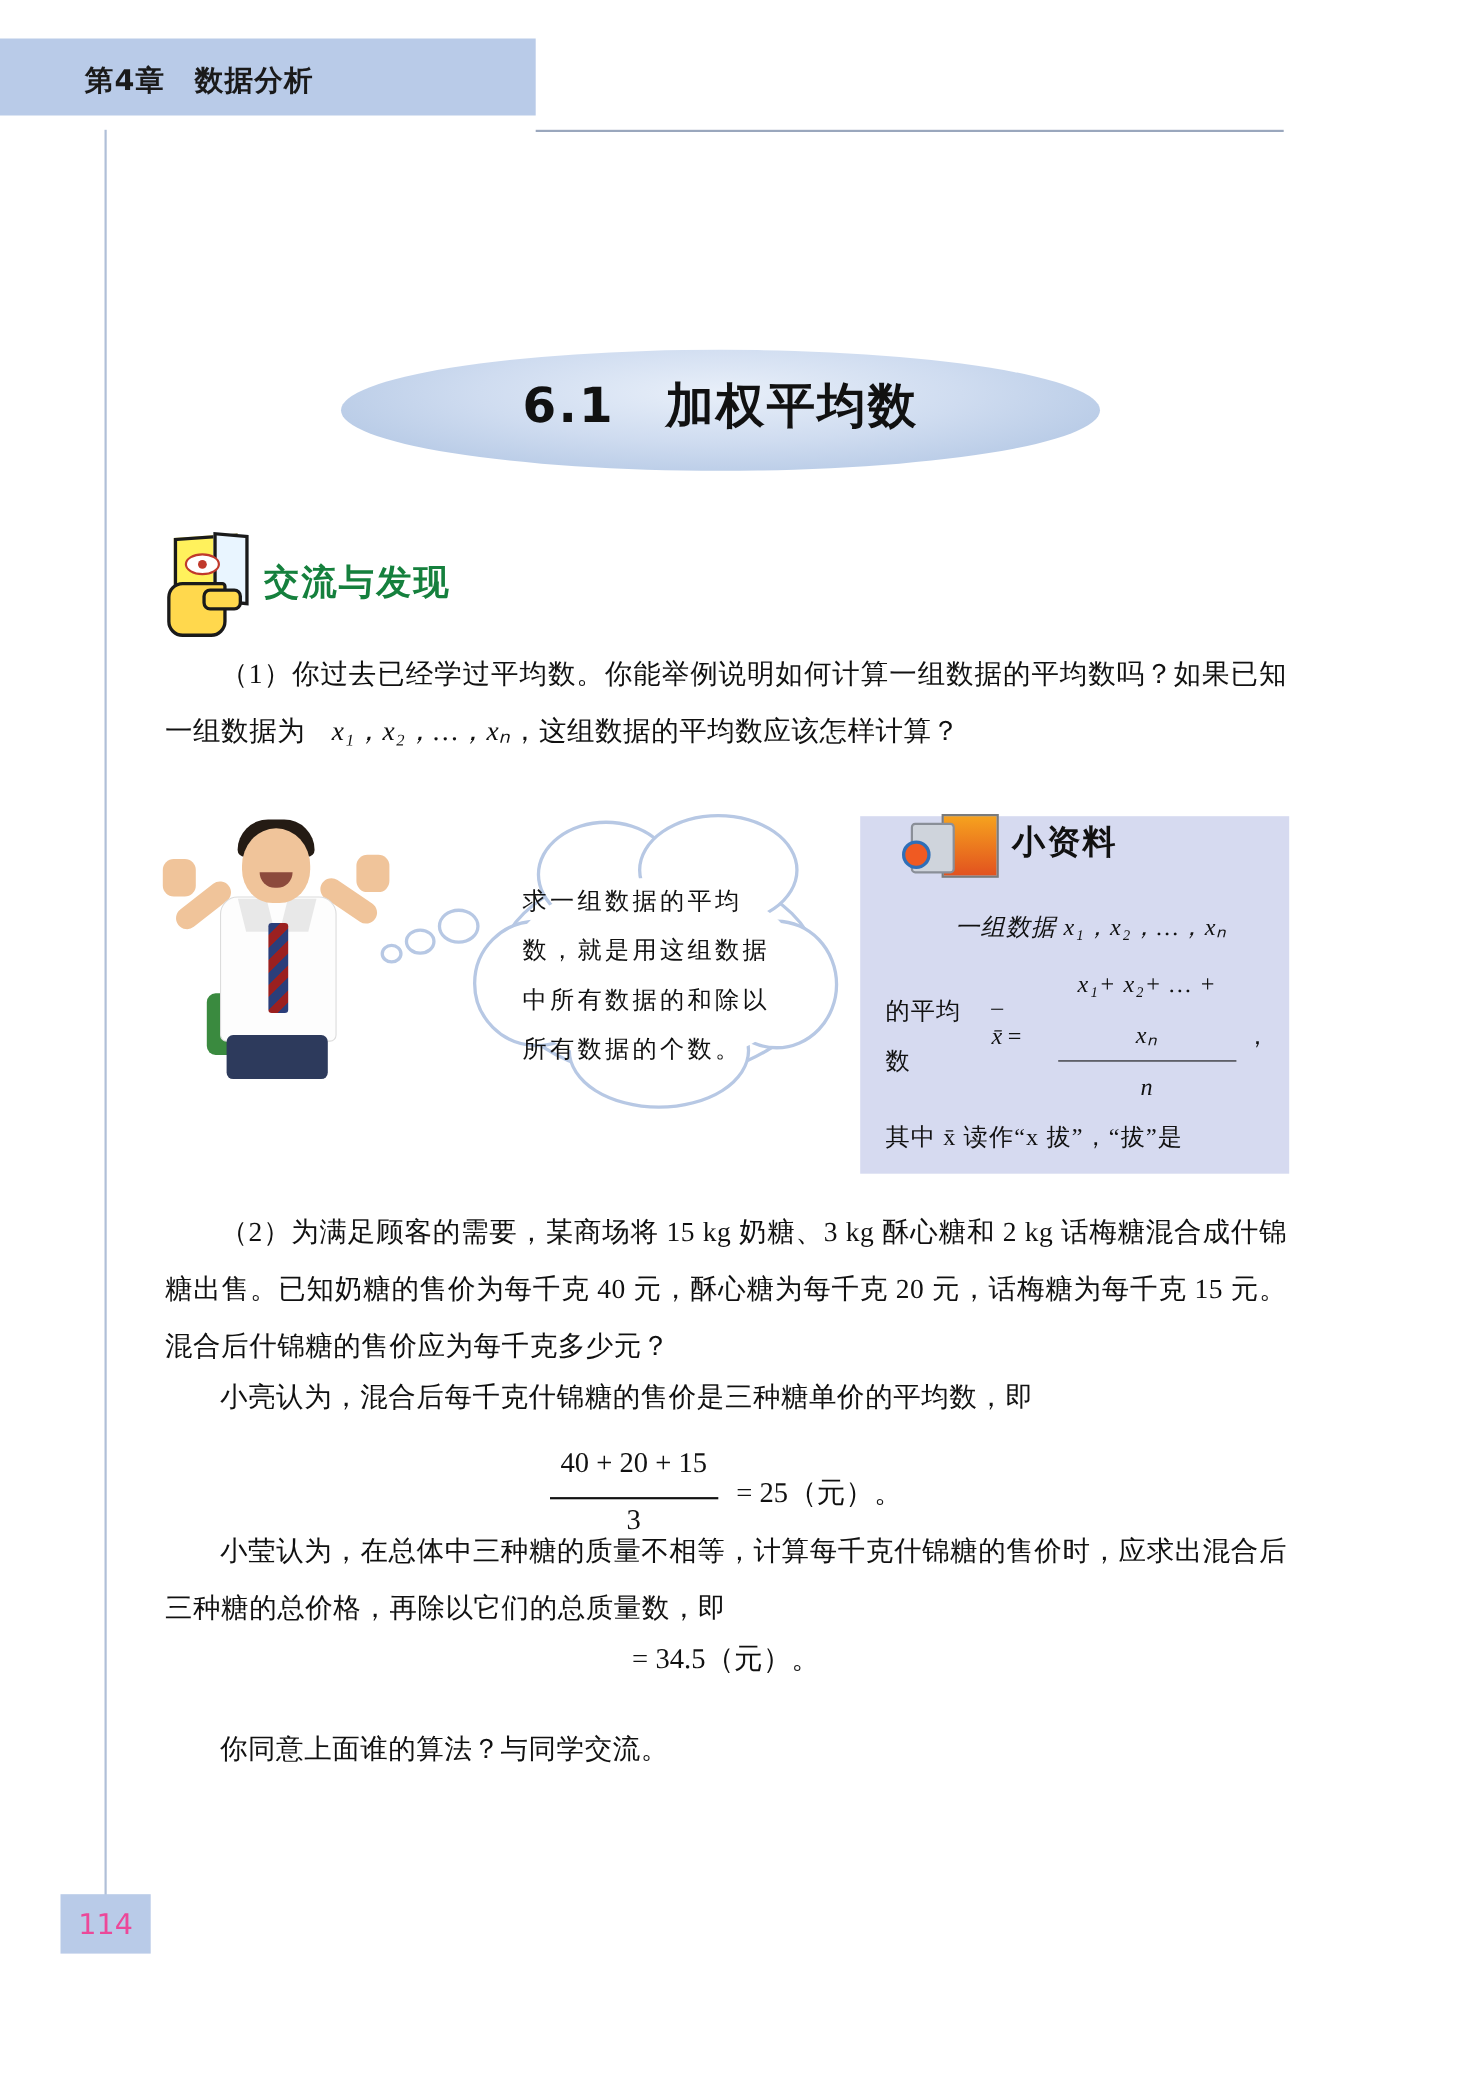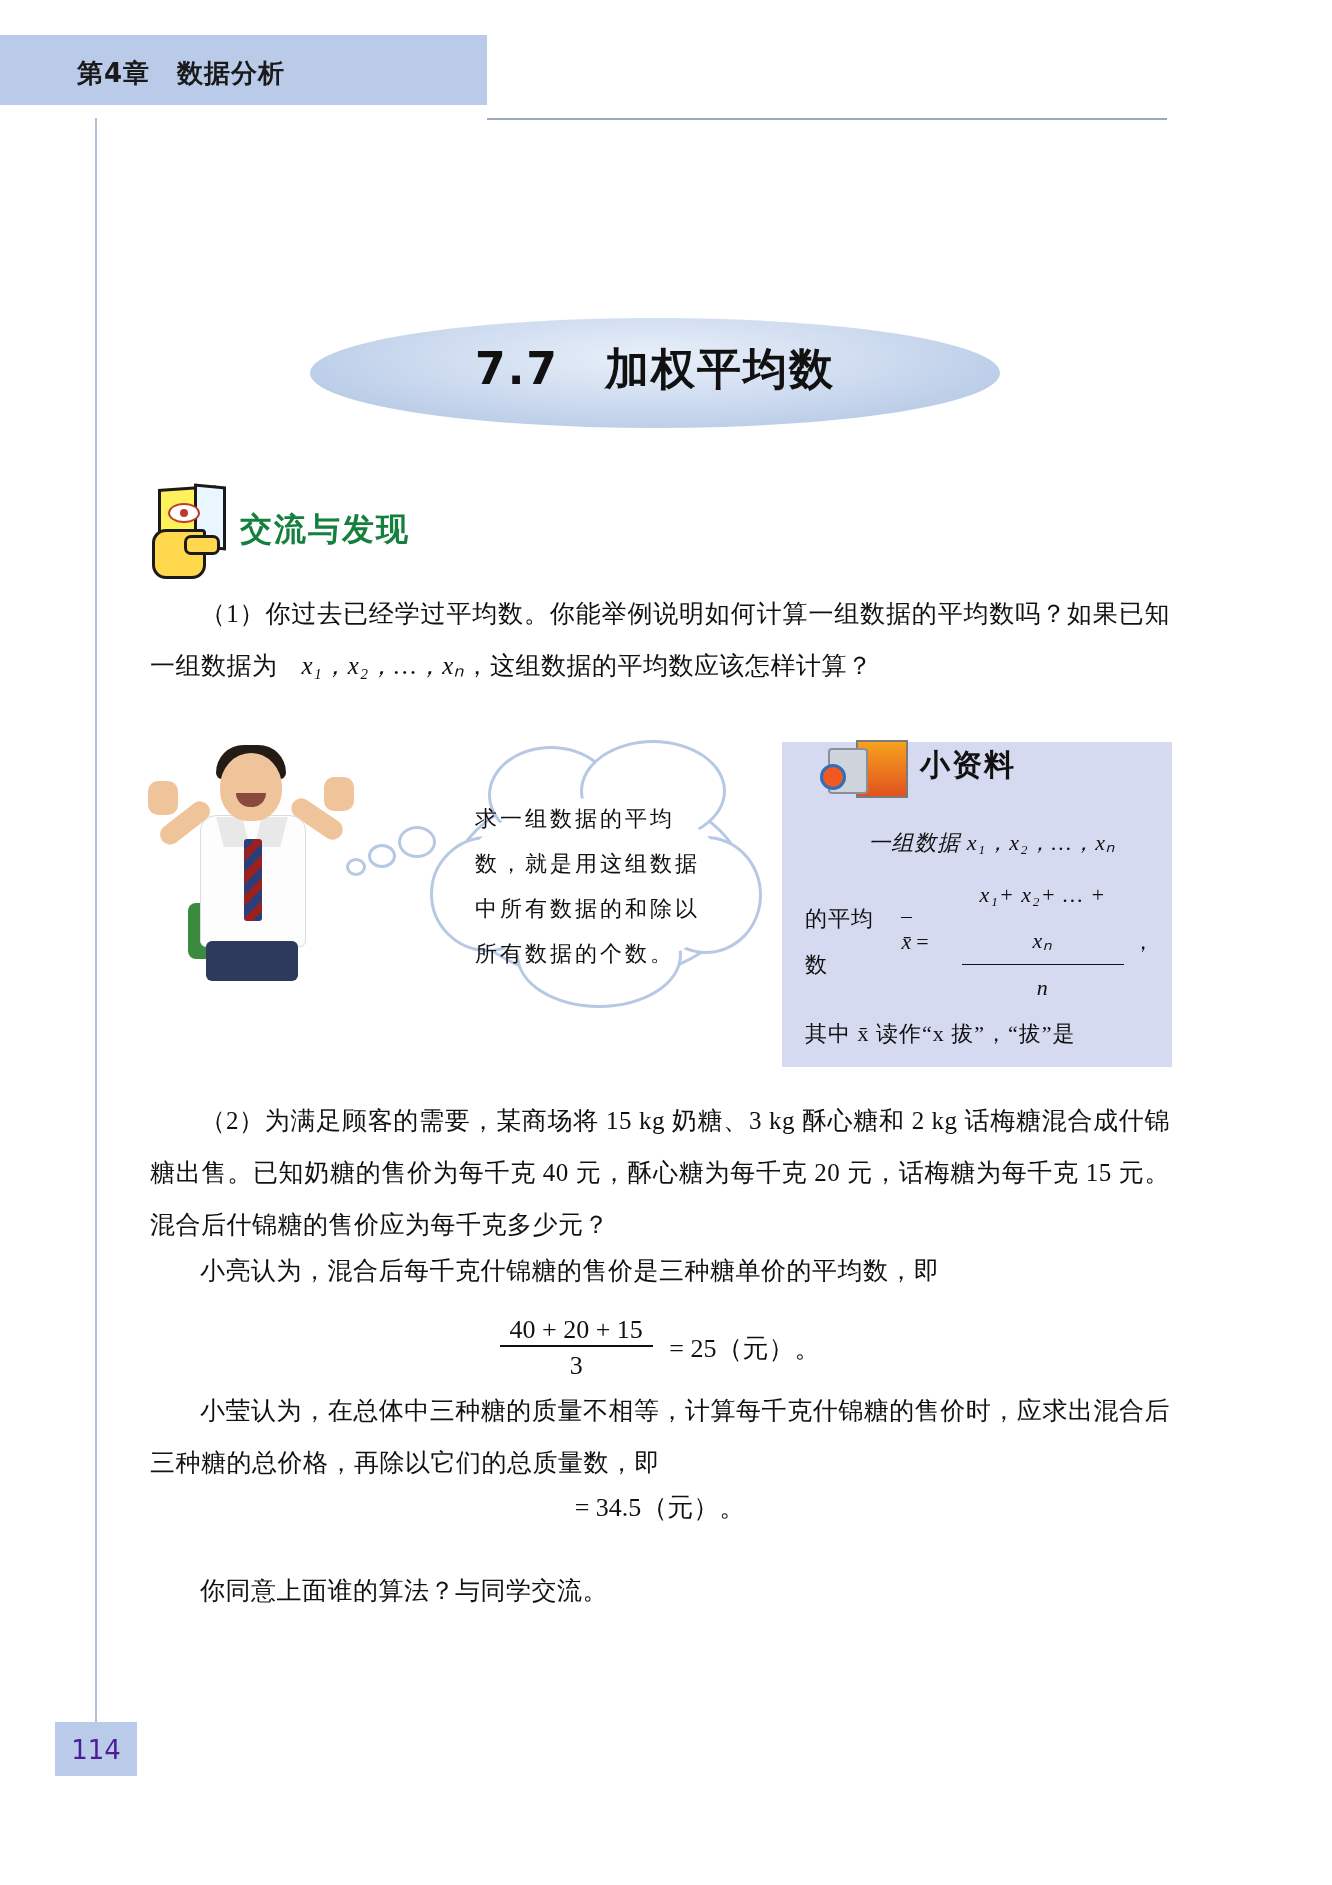--- a/index.html
+++ b/index.html
@@ -357,53 +357,53 @@
     font-size: 26px;
     color: #111;
   }
   .eq1 { top: 1315px; }
   .eq2 { top: 1490px; }
   .bigfrac {
     display: inline-block;
     vertical-align: middle;
     text-align: center;
   }
-  .bigfrac .num { display: block; padding: 0 10px 0; }
+  .bigfrac .num { display: block; padding: 0 10px 16px; }
   .bigfrac .den { display: block; border-top: 2px solid #111; padding: 4px 10px 0; }
 
   
   .page-tab {
     position: absolute;
     left: 55px;
     top: 1722px;
     width: 82px;
     height: 54px;
     background: #b9cbe8;
   }
   .page-num {
     position: absolute;
     left: 55px;
     top: 1735px;
     width: 82px;
     text-align: center;
     font-size: 26px;
     font-family: "DejaVu Sans", sans-serif;
-    color: #4c1d95;
+    color: #ec4899;
   }
 </style>
 </head>
 <body>
 
 <div class="header-band"></div>
 <div class="header-text">第4章　数据分析</div>
 <div class="header-rule"></div>
 <div class="left-rule"></div>
 
 <div class="title-oval"></div>
-<div class="title-text">7.7　加权平均数</div>
+<div class="title-text">6.1　加权平均数</div>
 
 <div class="book-icon">
   <div class="cover"></div>
   <div class="page"></div>
   <div class="eye"></div>
   <div class="hand"></div>
   <div class="finger"></div>
 </div>
 <div class="section-heading">交流与发现</div>
 

